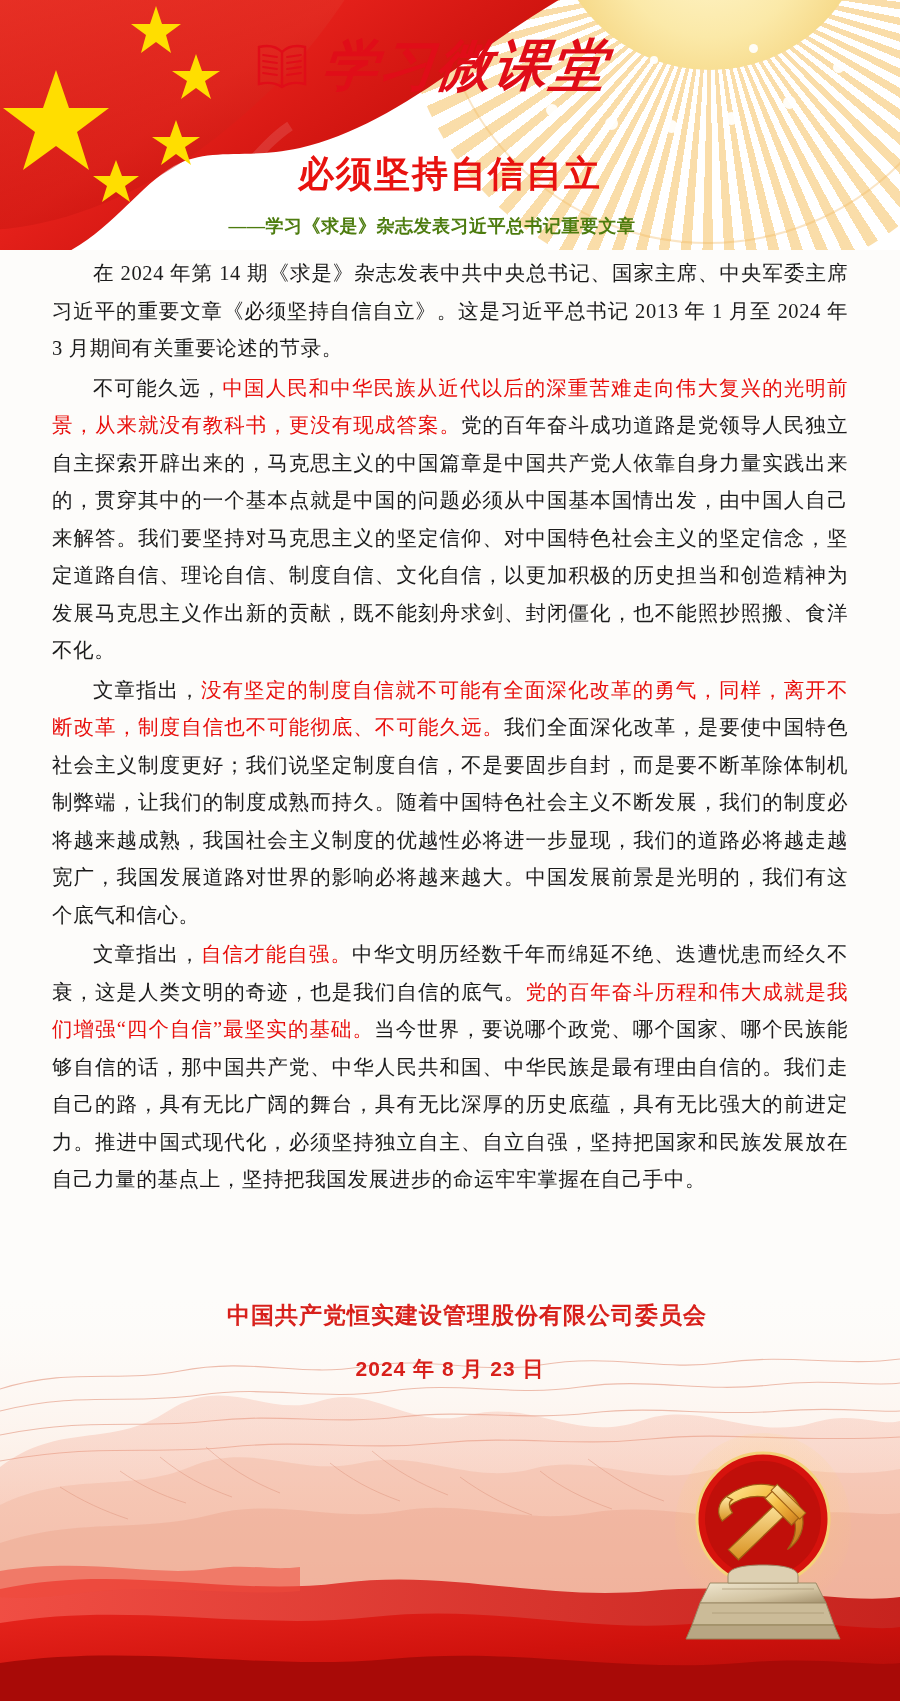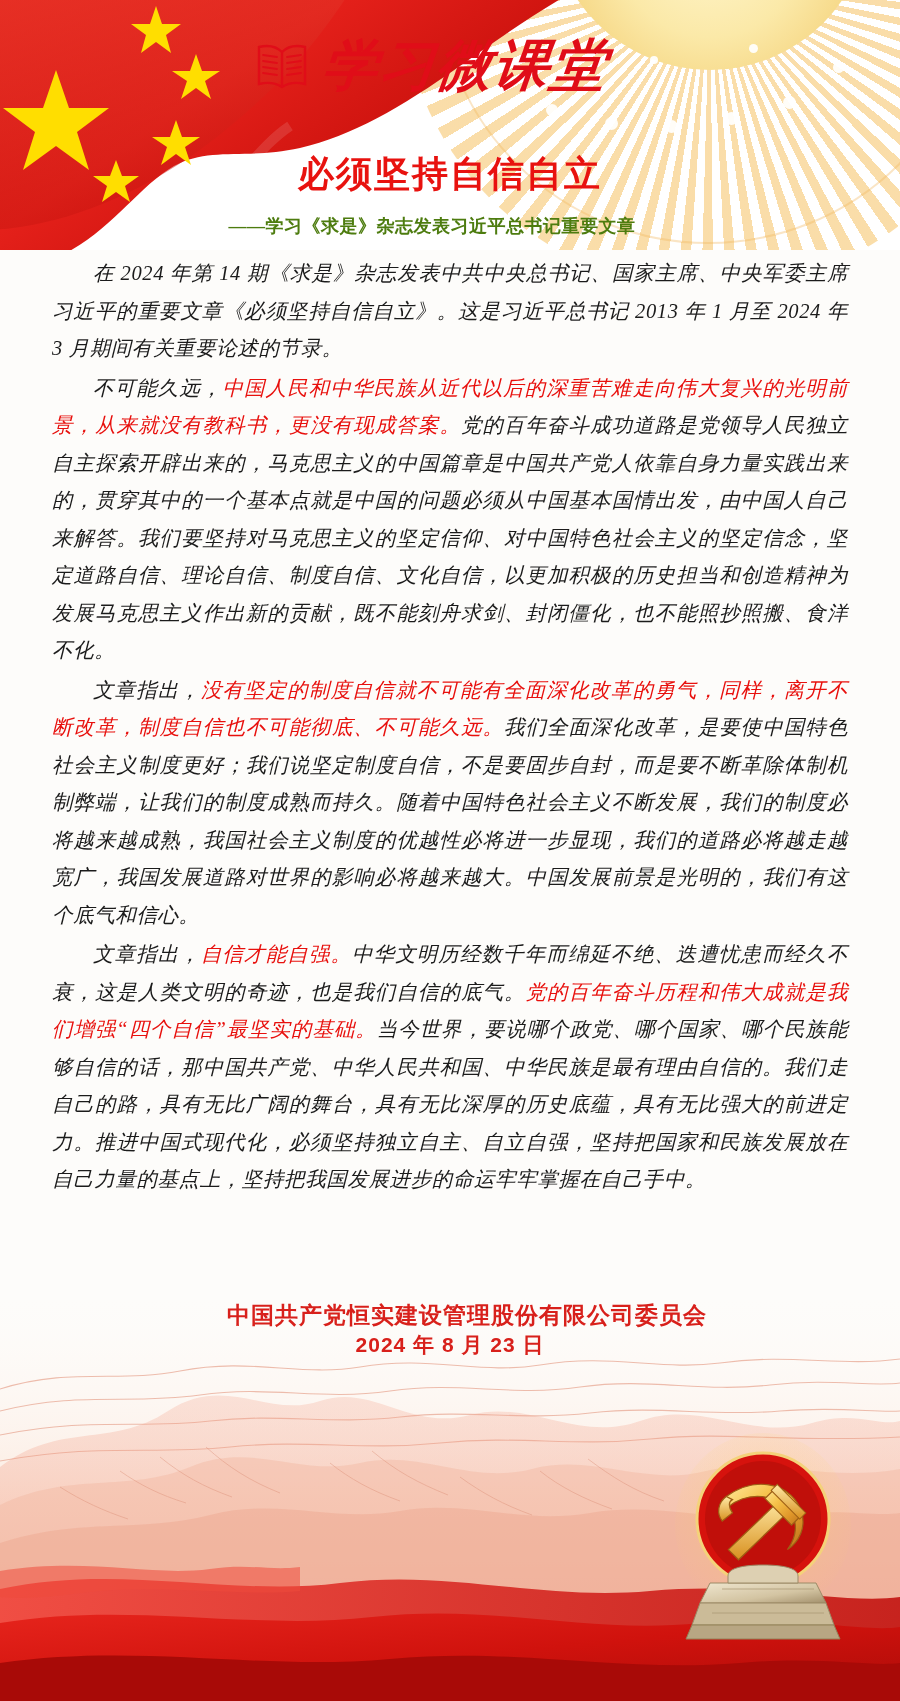--- a/index.html
+++ b/index.html
@@ -127,21 +127,20 @@
     color: #4d7c0f;
     letter-spacing: .5px;
     z-index: 6;
   }
 
   
   .body {
     position: absolute;
     left: 52px; top: 255px;
     width: 796px;
-    font-style: italic;
   }
   .para {
     margin: 0 0 2px 0;
     font-family: "Liberation Serif", "DejaVu Serif", serif;
     font-size: 20.5px;
     line-height: 37.5px;
     color: #1b1b1b;
     text-align: justify;
     text-justify: inter-ideograph;
     text-indent: 2em;
@@ -166,20 +165,21 @@
   }
   .sign-org {
     font-family: "Liberation Sans", "DejaVu Sans", sans-serif;
     font-size: 23px;
     font-weight: 700;
     color: #d8201b;
     letter-spacing: 1px;
     padding-left: 34px;
   }
   .sign-date {
+    margin-top: 24px;
     font-family: "Liberation Sans", "DejaVu Sans", sans-serif;
     font-size: 21px;
     font-weight: 700;
     color: #d8201b;
     letter-spacing: 1px;
   }
   .emblem {
     position: absolute;
     right: 42px; bottom: 58px;
     width: 190px; height: 210px;

